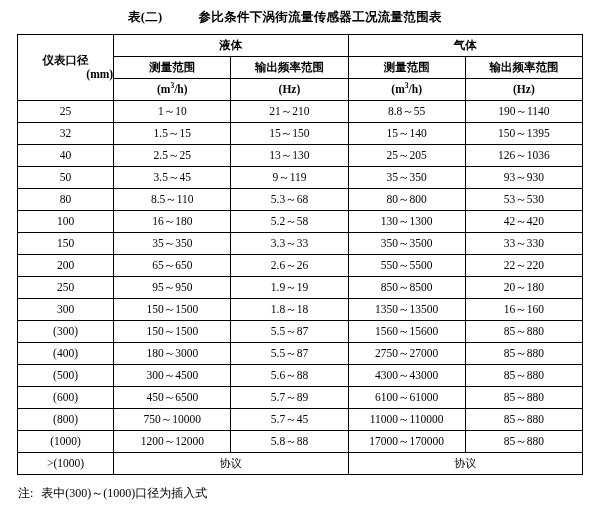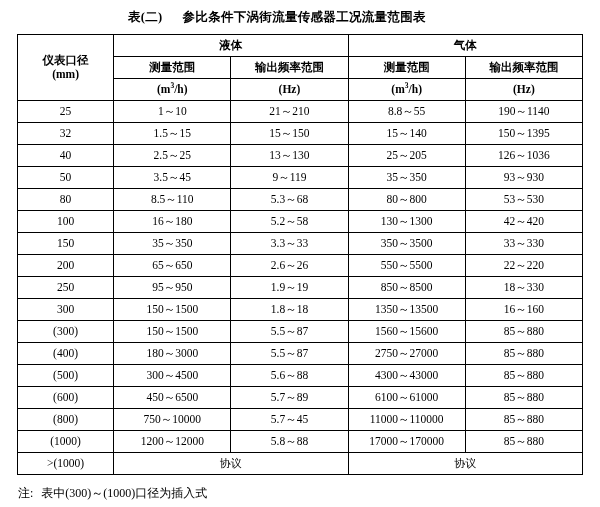--- a/index.html
+++ b/index.html
@@ -24,21 +24,21 @@
   }
   .caption {
     margin: 9px 0 8px 0;
     padding-left: 128px;
     font-size: 12.5px;
     font-weight: bold;
     letter-spacing: 0.3px;
     white-space: nowrap;
   }
   .caption .cap-label {
-    margin-right: 20px;
+    margin-right: 36px;
   }
   table.flow {
     border-collapse: collapse;
     width: 566px;
     margin: 0 auto;
     table-layout: fixed;
   }
   table.flow th, table.flow td {
     border: 1px solid #000000;
     text-align: center;
@@ -62,20 +62,21 @@
     margin-top: 7px;
   }
   .size-head {
     font-weight: bold;
     font-size: 12px;
     line-height: 1.5;
   }
   .size-head .unit {
     font-weight: bold;
     font-size: 11.5px;
+    text-align: right;
   }
   sup {
     font-size: 7.5px;
     vertical-align: super;
     line-height: 0;
   }
   .agreement-row td.agree {
     font-size: 11px;
   }
   .note {
@@ -182,21 +183,21 @@
         <td>65～650</td>
         <td>2.6～26</td>
         <td>550～5500</td>
         <td>22～220</td>
       </tr>
       <tr>
         <td class="cell-size">250</td>
         <td>95～950</td>
         <td>1.9～19</td>
         <td>850～8500</td>
-        <td>18～330</td>
+        <td>20～180</td>
       </tr>
       <tr>
         <td class="cell-size">300</td>
         <td>150～1500</td>
         <td>1.8～18</td>
         <td>1350～13500</td>
         <td>16～160</td>
       </tr>
       <tr>
         <td class="cell-size">(300)</td>

